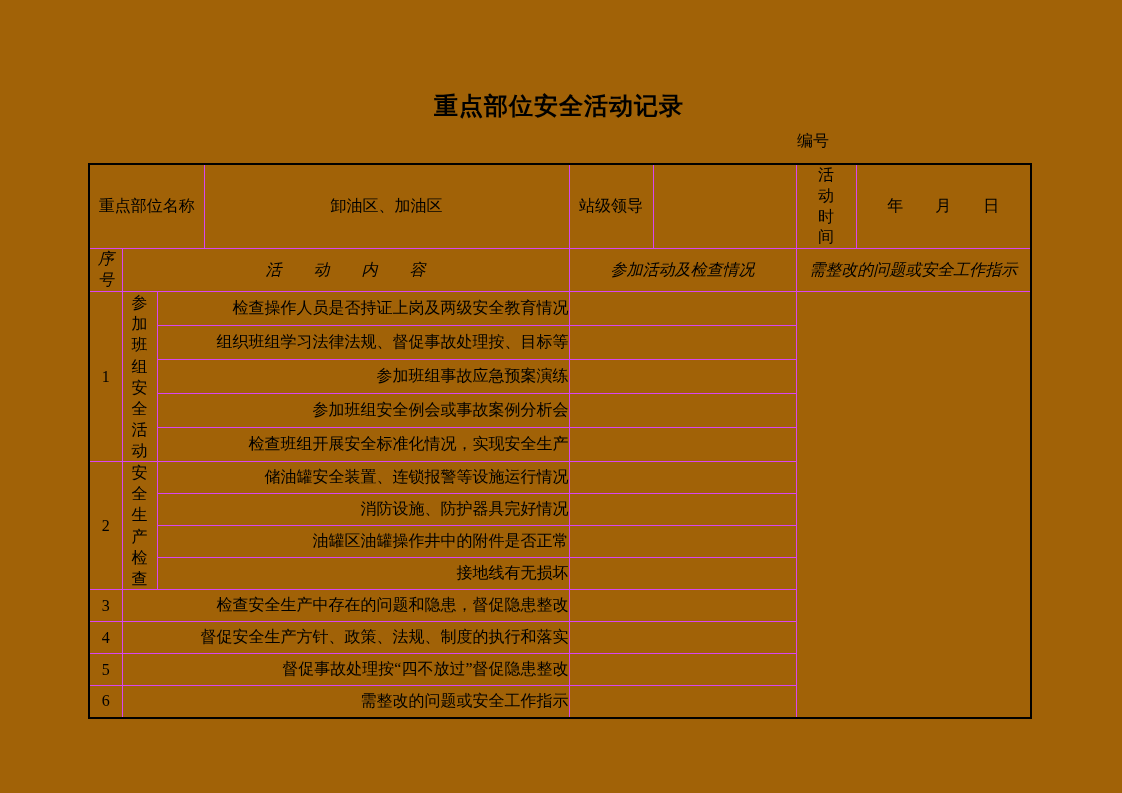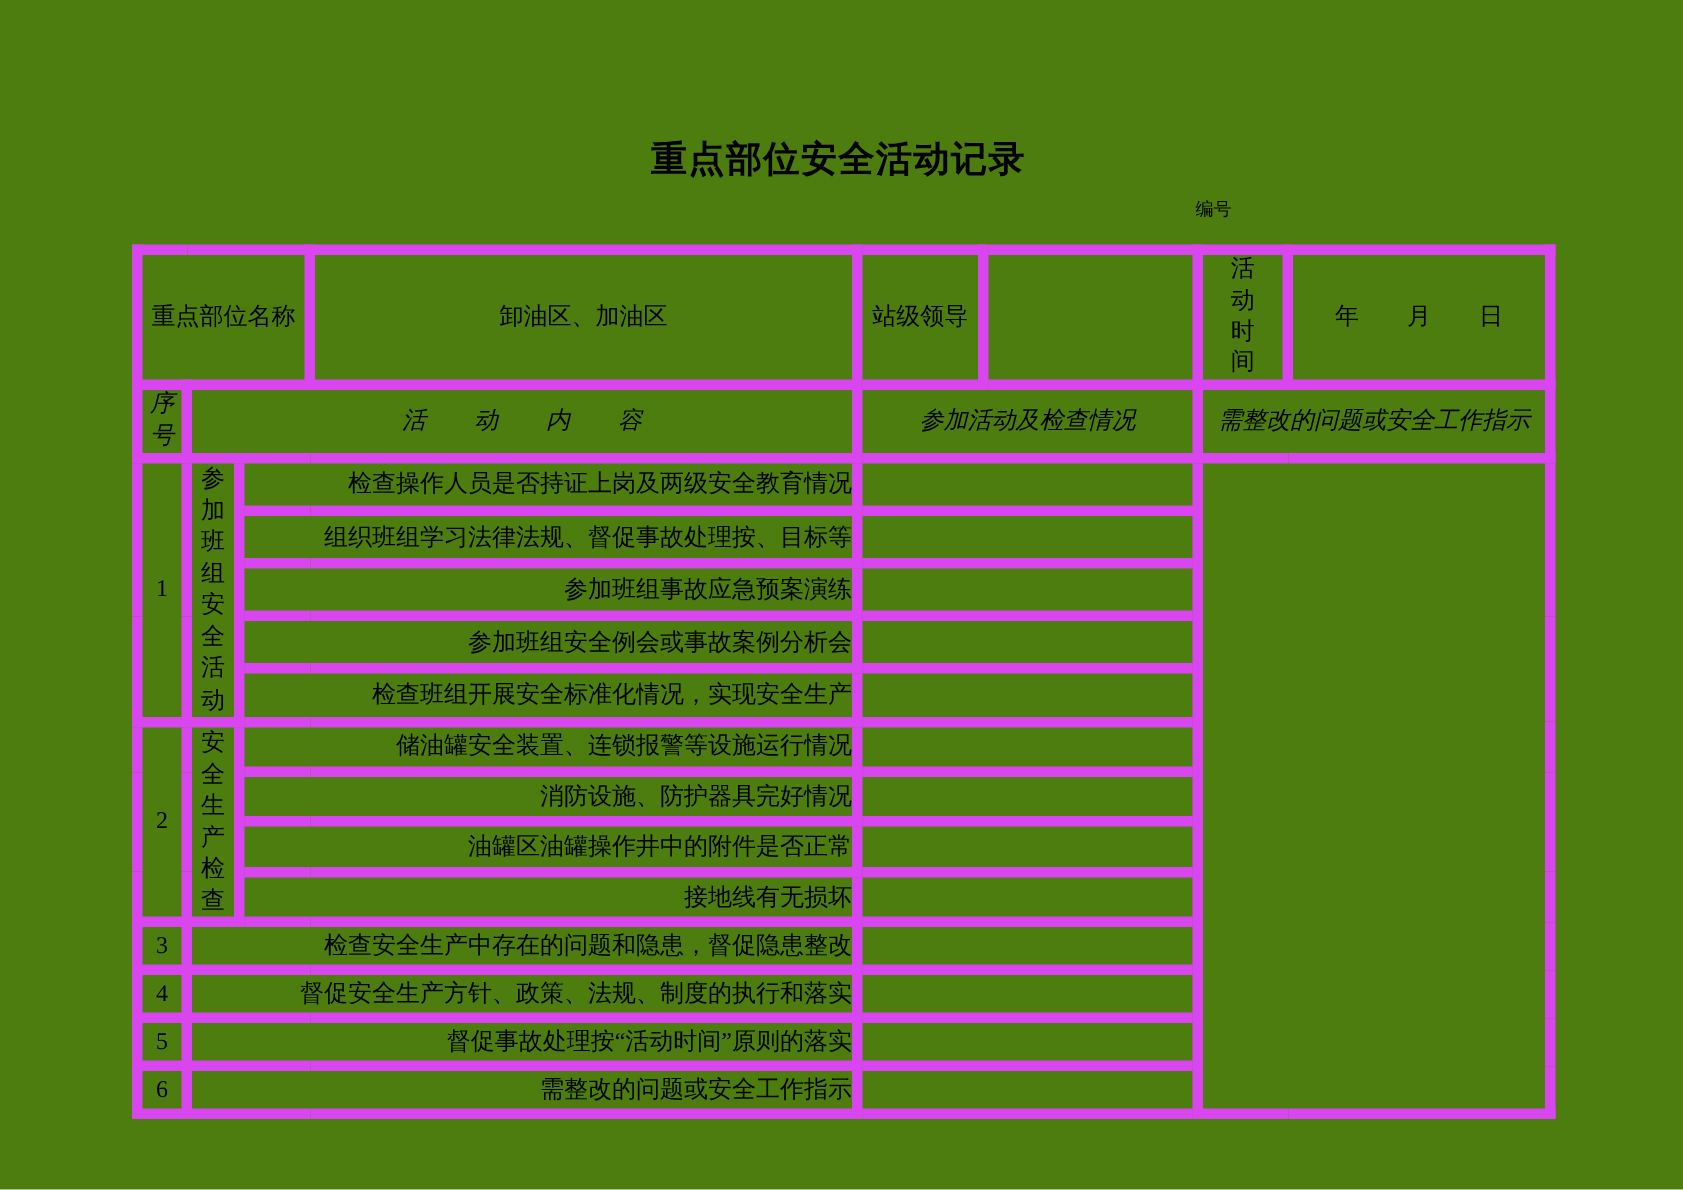--- a/index.html
+++ b/index.html
@@ -1,32 +1,32 @@
 <!DOCTYPE html>
 <html><head>
 <meta charset="utf-8">
 <style>
   * { margin: 0; padding: 0; box-sizing: border-box; }
   html, body { width: 1122px; height: 793px; background: #ffffff; }
   body { font-family: "Liberation Serif", "DejaVu Serif", serif; color: #000; }
-  .page { position: relative; width: 1122px; height: 793px; background: #4d7c0f; overflow: hidden; }
+  .page { position: relative; width: 1122px; height: 793px; background: #a16207; overflow: hidden; }
 
   .doc-title {
     position: absolute; left: 88px; top: 90px; width: 942px;
     text-align: center; font-family: "DejaVu Sans", "Liberation Sans", sans-serif;
     font-weight: bold; font-size: 24px; letter-spacing: 1px;
   }
-  .serial { position: absolute; left: 797px; top: 131px; font-size: 12px; }
+  .serial { position: absolute; left: 797px; top: 131px; font-size: 16px; }
 
   table.form {
     position: absolute; left: 88px; top: 163px;
     width: 942px; border-collapse: collapse; table-layout: fixed;
     border: 2px solid #000; font-size: 16px;
   }
-  table.form td { border: 7px solid #d946ef; padding: 0; vertical-align: middle; overflow: hidden; }
+  table.form td { border: 1px solid #d946ef; padding: 0; vertical-align: middle; overflow: hidden; }
   td.center { text-align: center; }
   td.item { text-align: right; padding-left: 8px; padding-right: 4px; }
   .stack { display: inline-block; width: 1.05em; word-break: break-all; line-height: 1.3; text-align: center; }
   .vlabel { display: inline-block; width: 1.05em; word-break: break-all; line-height: 1.32; text-align: center; }
   tr.hr1 { height: 52px; }
   tr.hr2 { height: 43px; font-style: italic; }
   tr.br  { height: 32px; }
 </style>
 </head>
 <body>
@@ -113,21 +113,21 @@
       <td class="item" colspan="3">检查安全生产中存在的问题和隐患，督促隐患整改</td>
       <td colspan="2"></td>
     </tr>
     <tr class="br">
       <td class="center">4</td>
       <td class="item" colspan="3">督促安全生产方针、政策、法规、制度的执行和落实</td>
       <td colspan="2"></td>
     </tr>
     <tr class="br">
       <td class="center">5</td>
-      <td class="item" colspan="3">督促事故处理按“活动时间”原则的落实</td>
+      <td class="item" colspan="3">督促事故处理按“四不放过”督促隐患整改</td>
       <td colspan="2"></td>
     </tr>
     <tr class="br">
       <td class="center">6</td>
       <td class="item" colspan="3">需整改的问题或安全工作指示</td>
       <td colspan="2"></td>
     </tr>
   </tbody>
     </table>
 </div>

